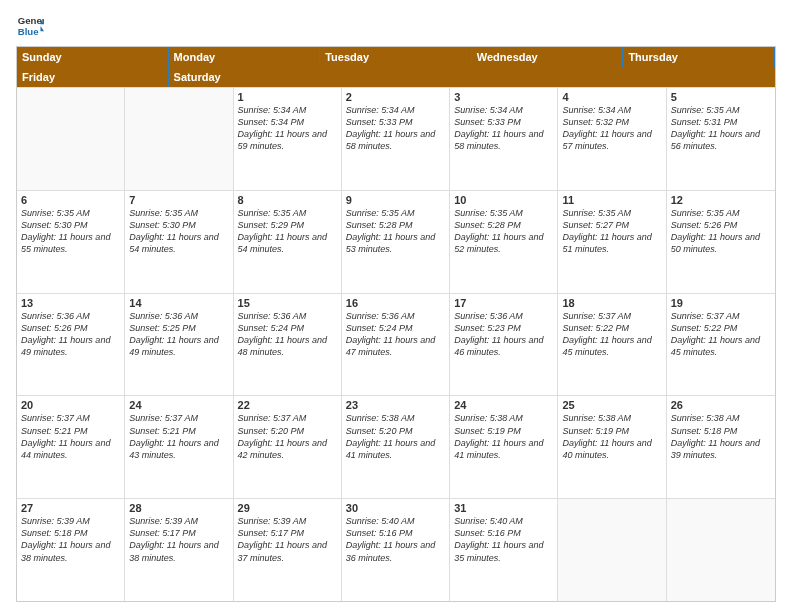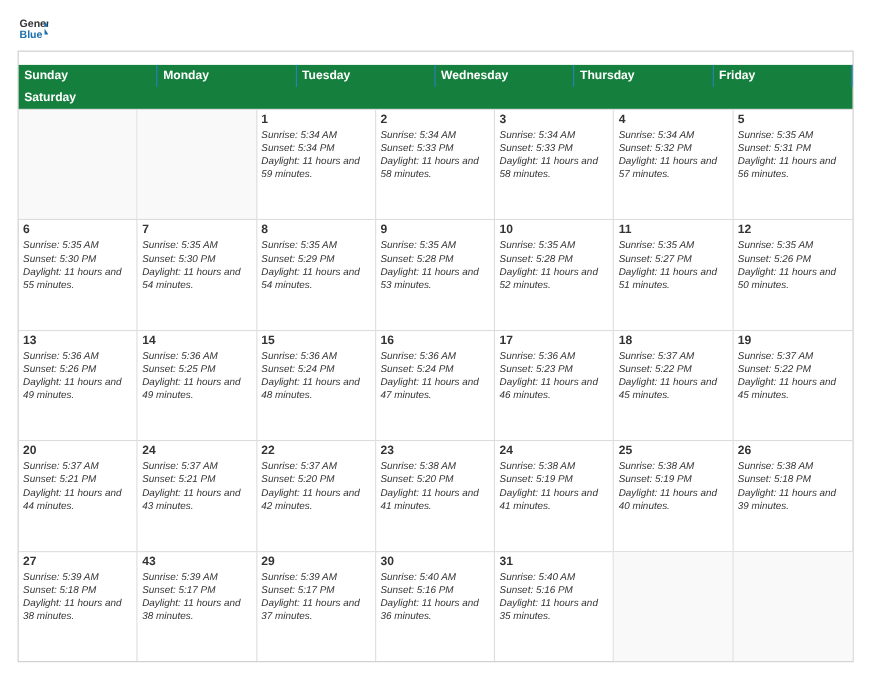--- a/index.html
+++ b/index.html
@@ -47,23 +47,22 @@
       margin-top: 2px;
     }
     .calendar {
       flex: 1;
       display: flex;
       flex-direction: column;
       border: 1px solid #ccc;
     }
     .cal-header {
       display: grid;
-      grid-template-columns: repeat(6, 1fr);
-      background: #15803d;
-      margin-top: 12px;
+      grid-template-columns: repeat(5, 1fr);
+      background: #a16207;
     }
     .cal-header-cell {
       color: #fff;
       font-size: 11px;
       font-weight: bold;
       padding: 4px 5px;
       border-right: 1px solid #2a7fbf;
       text-align: left;
     }
     .cal-header-cell:last-child { border-right: none; }
@@ -304,21 +303,21 @@
           </div>
         </div>
         <div class="cal-row">
           <div class="cal-cell">
             <span class="day-num">27</span>
             <div class="cell-text" style="white-space: pre-line;">Sunrise: 5:39 AM
 Sunset: 5:18 PM
 Daylight: 11 hours and 38 minutes.</div>
           </div>
           <div class="cal-cell">
-            <span class="day-num">43</span>
+            <span class="day-num">28</span>
             <div class="cell-text" style="white-space: pre-line;">Sunrise: 5:39 AM
 Sunset: 5:17 PM
 Daylight: 11 hours and 38 minutes.</div>
           </div>
           <div class="cal-cell">
             <span class="day-num">29</span>
             <div class="cell-text" style="white-space: pre-line;">Sunrise: 5:39 AM
 Sunset: 5:17 PM
 Daylight: 11 hours and 37 minutes.</div>
           </div>

